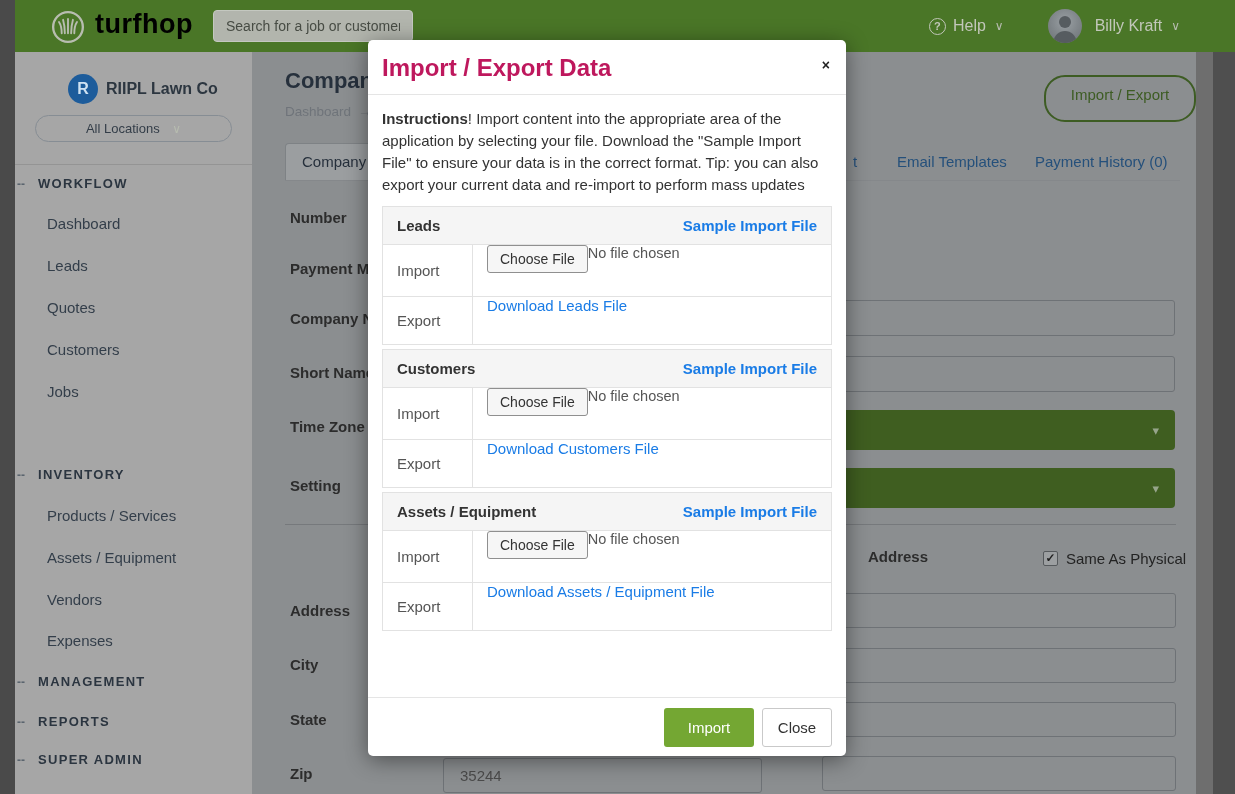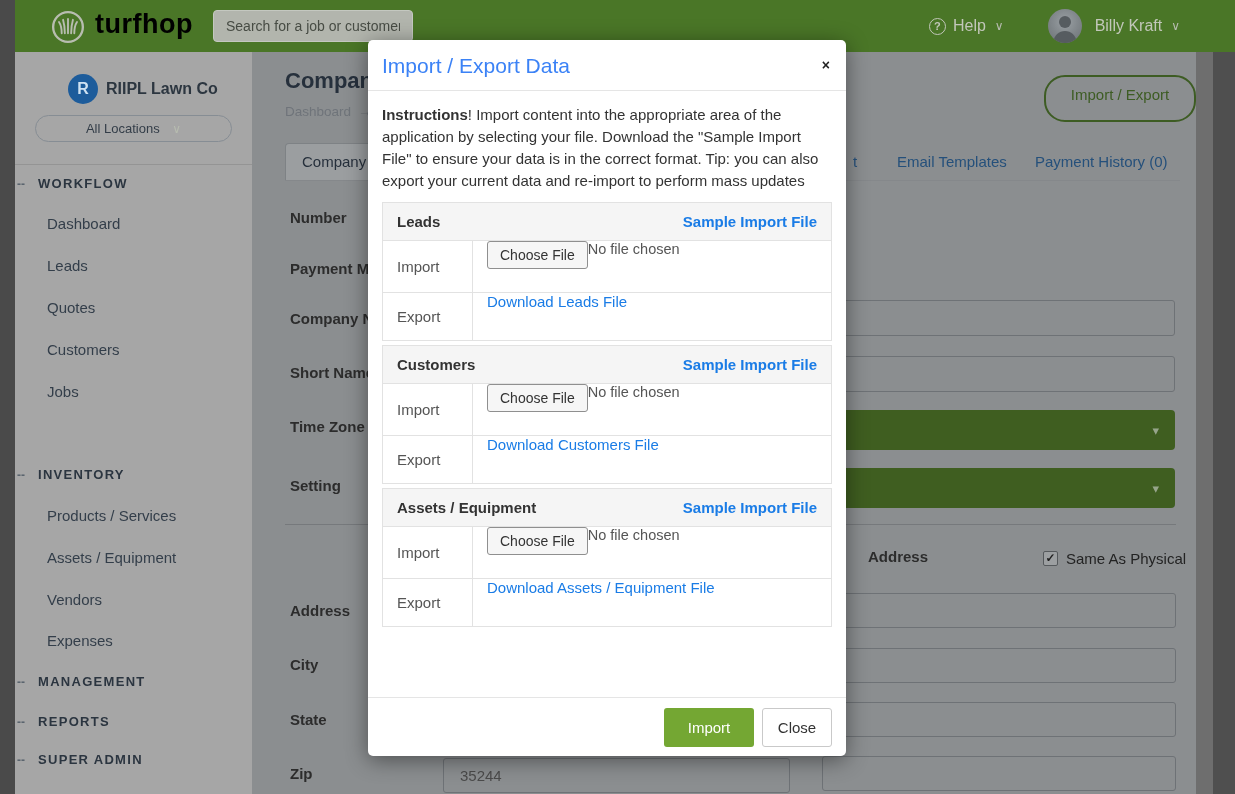--- a/index.html
+++ b/index.html
@@ -50,21 +50,21 @@
   .g-select { position:absolute; left:203px; width:720px; height:40px; background:#3f5e20; border-radius:4px; }
   .g-select .caret { position:absolute; right:16px; top:13px; font-size:13px; color:#97a58b; }
   .h-div { position:absolute; left:33px; top:472px; width:891px; height:1px; background:#76797c; }
   .mail-label { position:absolute; left:616px; top:496px; font-size:15px; font-weight:bold; color:#2c2c2c; }
   .cbx { position:absolute; left:791px; top:499px; width:15px; height:15px; background:#9c9fa1; border:1px solid #55595c; border-radius:2px; font-size:12px; line-height:13px; text-align:center; color:#1f1f1f; font-weight:bold; }
   .cbx-label { position:absolute; left:814px; top:498px; font-size:15px; color:#232323; }
 
   
   .modal { position:absolute; left:368px; top:40px; width:478px; height:716px; background:#fff; border-radius:5px; box-shadow:0 4px 22px rgba(0,0,0,.45); z-index:50; }
   .m-head { padding:14px 14px 12px; border-bottom:1px solid #e5e5e5; }
-  .m-title { font-size:21px; color:#3b82f6; font-weight:normal; }
+  .m-title { font-size:24px; color:#be185d; font-weight:bold; }
   .m-close { position:absolute; top:18px; right:16px; font-size:14px; font-weight:bold; color:#222; background:none; border:none; cursor:pointer; line-height:1; font-family:inherit; }
   .m-body { padding:0 14px; }
   .instr { margin-top:13px; font-size:15px; line-height:22px; color:#333; }
   .instr b { font-weight:bold;margin-top:20px; }
   .ie-table { margin-top:10px; border:1px solid #e2e2e2; }
   .ie-table + .ie-table { margin-top:4px; }
   .ie-thead { display:flex; justify-content:space-between; align-items:center; height:38px; padding:0 14px; background:#f5f5f5; border-bottom:1px solid #e2e2e2; }
   .ie-name { font-size:15px; font-weight:bold; color:#333; }
   .sample-link { font-size:15px; font-weight:bold; color:#1a7ce6; text-decoration:none; cursor:pointer; }
   .ie-row { display:flex; border-bottom:1px solid #e2e2e2; }
@@ -180,21 +180,21 @@
 
     <div class="f-label" style="top:550px">Address</div>
     <div class="f-label" style="top:604px">City</div>
     <div class="f-label" style="top:659px">State</div>
     <div class="f-label" style="top:713px">Zip</div>
 
     <input class="f-input" style="left: 570px; top: 541px; width: 354px; height: 35px;">
     <input class="f-input" style="left: 570px; top: 596px; width: 354px; height: 35px;">
     <input class="f-input" style="left: 570px; top: 650px; width: 354px; height: 35px;">
     <input class="f-input" style="left: 570px; top: 704px; width: 354px; height: 35px;">
-    <input class="f-input" style="left: 191px; top: 706px; width: 347px; height: 35px;" value="35244">
+    <input class="f-input" style="left: 191px; top: 706px; width: 319px; height: 35px;" value="35244">
   </div>
 
   <div class="right-band"></div>
   <div class="scrollbar"></div>
 
   <div class="modal">
     <div class="m-head">
       <h2 class="m-title">Import / Export Data</h2>
       <button class="m-close">×</button>
     </div>

